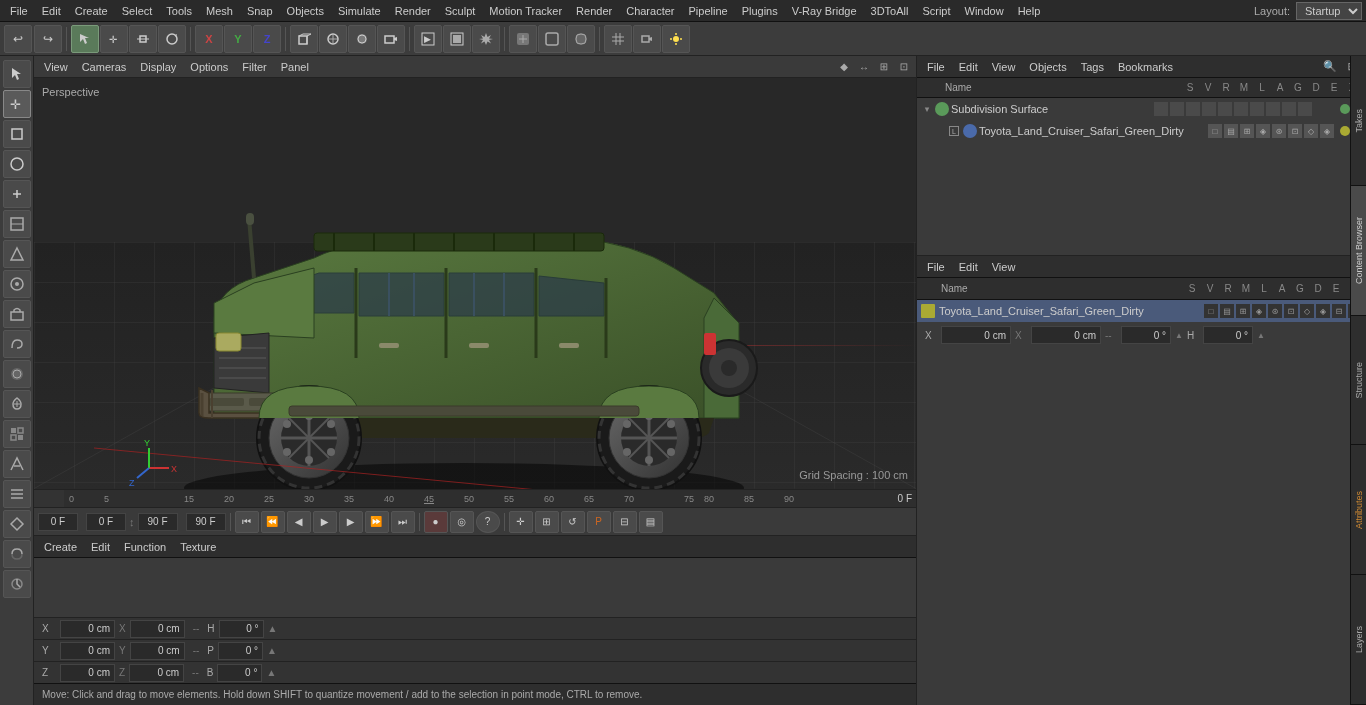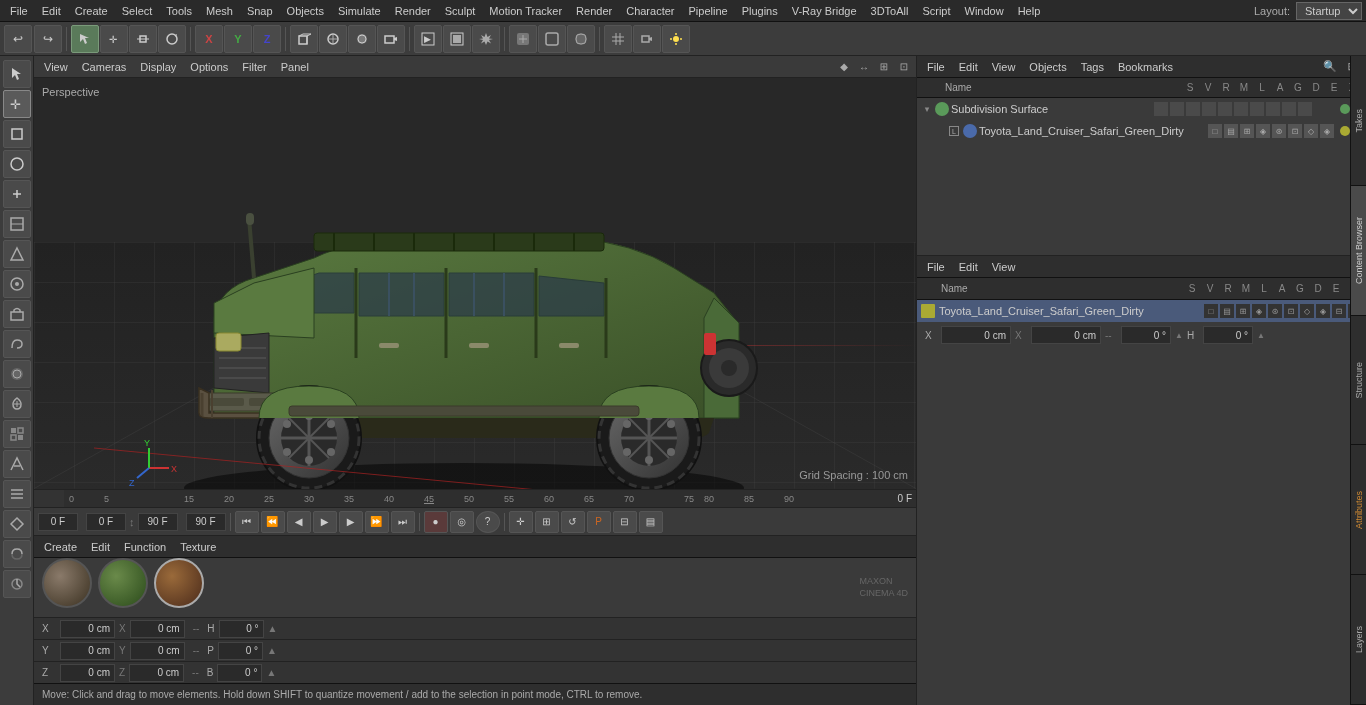--- a/index.html
+++ b/index.html
@@ -896,39 +896,20 @@
         <div class="play-btn">▤</div>
       </div>
 
       <div class="material-area">
         <div class="material-menu">
           <div class="panel-menu-item">Create</div>
           <div class="panel-menu-item">Edit</div>
           <div class="panel-menu-item">Function</div>
           <div class="panel-menu-item">Texture</div>
         </div>
-        <div class="material-content">
-          <div class="mat-wrapper">
-            <div class="material-swatch mat-bottom"></div>
-
-          </div>
-          <div class="mat-wrapper">
-            <div class="material-swatch mat-exterior"></div>
-
-          </div>
-          <div class="mat-wrapper">
-            <div class="material-swatch mat-interior selected"></div>
-
-          </div>
-
-          <div style="margin-left:auto;color:#666;font-size:9px;line-height:1.3;">
-            <div>MAXON</div>
-            <div>CINEMA 4D</div>
-          </div>
-        </div>
       </div>
 
       <div style="flex-shrink:0;">
 
         <div style="height:22px;background:#333;display:flex;align-items:center;padding:0 8px;gap:4px;border-top:1px solid #222;">
           <span style="color:#aaa;font-size:10px;width:14px;">X</span>
           <input style="width: 55px; height: 18px; background: rgb(42, 42, 42); border: 1px solid rgb(68, 68, 68); color: rgb(204, 204, 204); font-size: 10px; text-align: right; padding: 0px 4px;" value="0 cm">
           <span style="color:#777;font-size:10px;">X</span>
           <input style="width: 55px; height: 18px; background: rgb(42, 42, 42); border: 1px solid rgb(68, 68, 68); color: rgb(204, 204, 204); font-size: 10px; text-align: right; padding: 0px 4px;" value="0 cm">
           <span style="color:#777;font-size:10px;margin:0 4px;">--</span>

